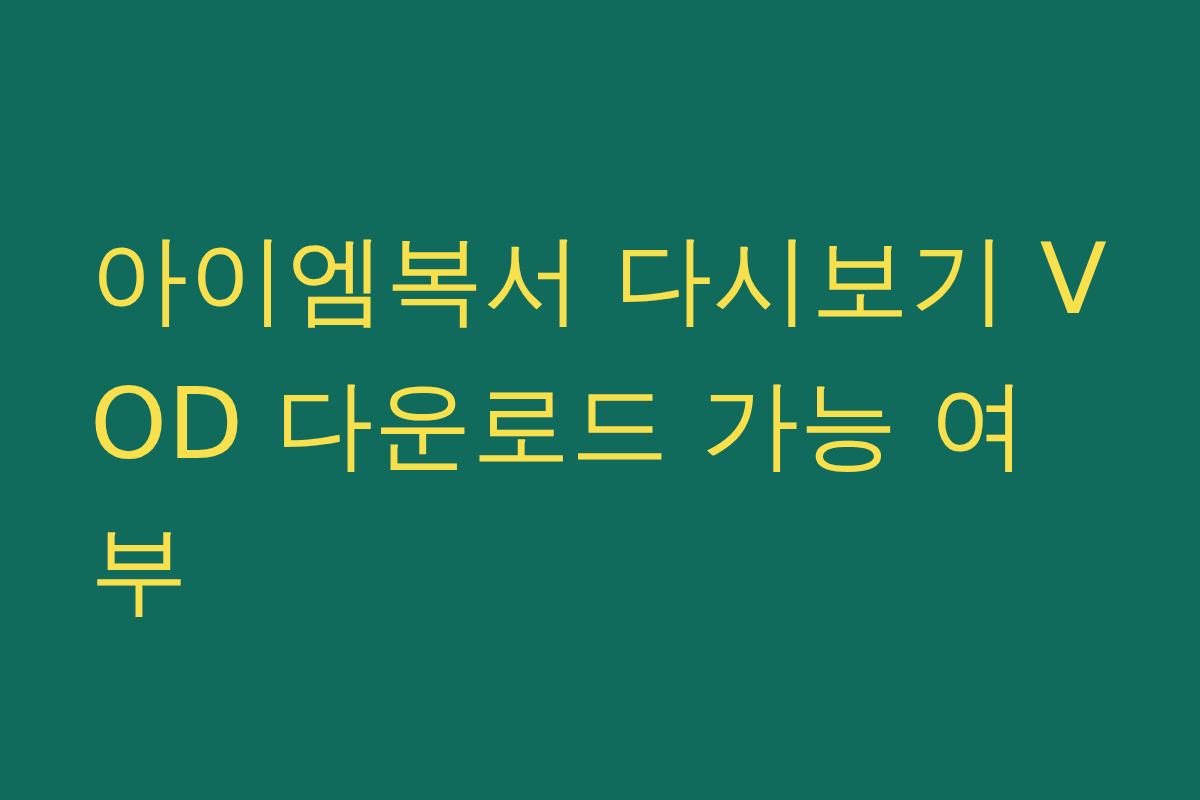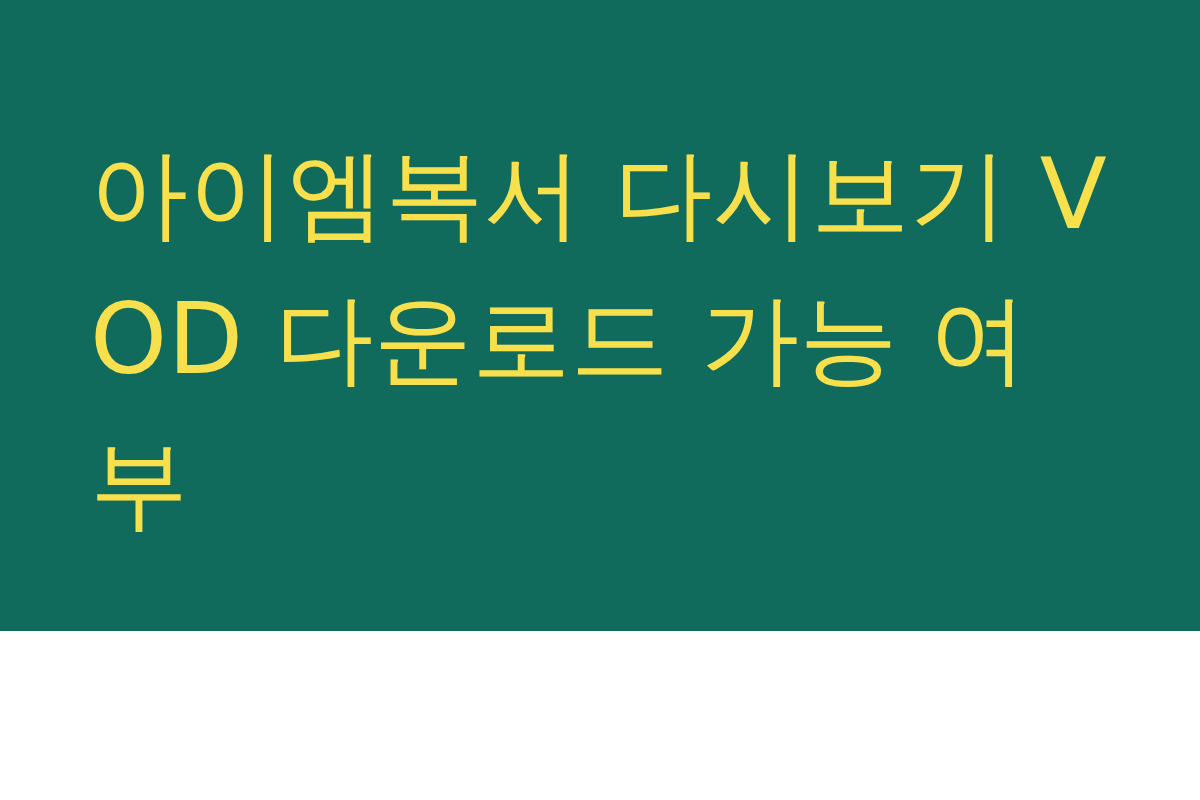--- a/index.html
+++ b/index.html
@@ -12,21 +12,21 @@
     width: 1200px;
     height: 800px;
     overflow: hidden;
     font-family: "Liberation Sans", "DejaVu Sans", sans-serif;
   }
 
   
   .banner {
     position: relative;
     width: 1200px;
-    height: 631px;
+    height: 800px;
     box-sizing: border-box;
     background-color: #106B5D;
     display: flex;
     align-items: center;
     justify-content: center;
   }
 
   
   .headline-wrap {
     width: 1020px;

